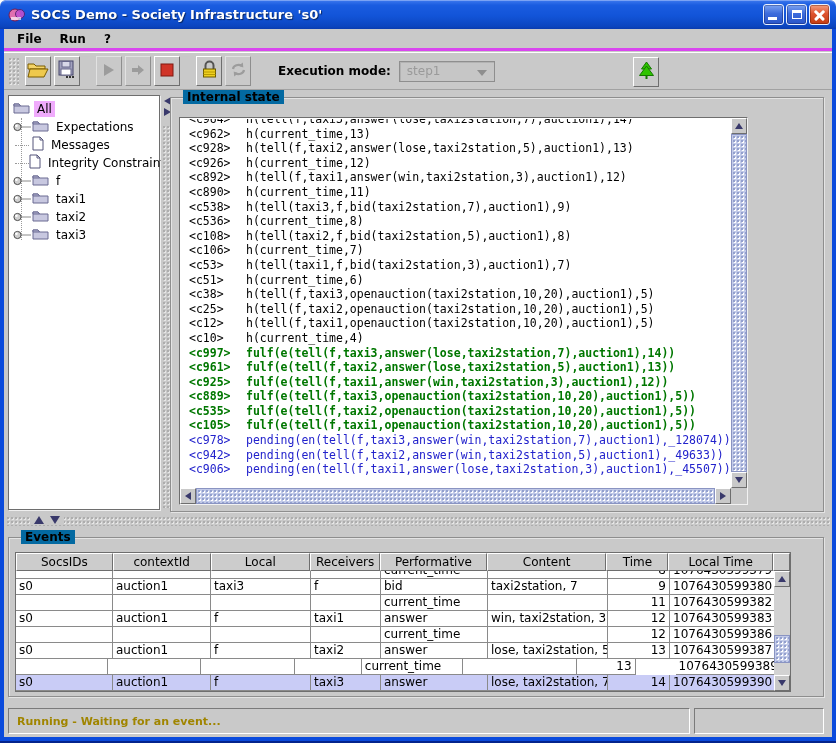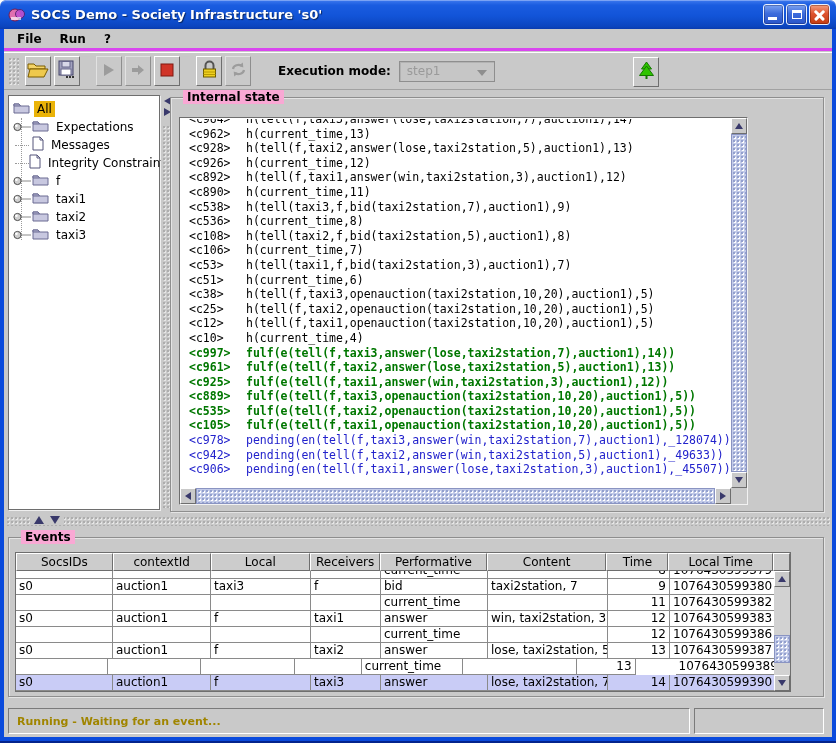--- a/index.html
+++ b/index.html
@@ -65,31 +65,31 @@
 
   
   .tree-panel { position:absolute; left:8px; top:95px; width:152px; height:415px; background:#fff;
     border:1px solid #6E6E6E; box-shadow:1px 1px 0 #EFEFEF; z-index:20; }
   .tree-rows { position:relative; padding-top:4px; }
   .tree-connector { position:absolute; left:12px; top:22px; height:122px; border-left:1px dotted #9A9A9A; }
   .tree-row { height:18px; display:flex; align-items:center; padding-left:4px; position:relative; }
   .tree-spacer { width:19px; display:flex; align-items:center; }
   .tree-dash { width:14px; border-top:1px dotted #9A9A9A; margin-left:2px; }
   .tree-label { padding:1px 3px; white-space:nowrap; }
-  .tree-label.selected { background:#eab308; }
+  .tree-label.selected { background:#f0abfc; }
   .tree-icon { margin-right:4px; flex:none; }
 
   .v-divider { position:absolute; left:161px; top:95px; width:12px; height:415px; background:#C9C9C9; z-index:20; }
   .tri-left  { width:0;height:0;border-top:4px solid transparent;border-bottom:4px solid transparent;border-right:7px solid #39396B; margin:2px auto 0; }
   .tri-right { width:0;height:0;border-top:4px solid transparent;border-bottom:4px solid transparent;border-left:7px solid #39396B; margin:3px auto 0; }
   .vd-texture { position:absolute; left:1px; right:1px; top:30px; bottom:2px; }
 
   
   .titled { position:absolute; border:1px solid #8E8E8E; box-shadow: inset 1px 1px 0 #E4E4E4, 1px 1px 0 #E4E4E4; }
-  .panel-title { position:absolute; top:-8px; left:12px; background:#f9a8d4; padding:0 4px;
+  .panel-title { position:absolute; top:-8px; left:12px; background:#0369a1; padding:0 4px;
     font-weight:bold; font-size:12px; line-height:14px; }
 
   #internal-box { left:170px; top:97px; width:654px; height:415px; z-index:20; }
   .scrollpane { position:absolute; left:8px; top:19px; width:569px; height:388px;
     border:1px solid; border-color:#6E6E6E #F2F2F2 #F2F2F2 #6E6E6E; background:#fff; }
   .ta-content { position:absolute; left:1px; top:1px; right:17px; bottom:17px; overflow:hidden;
     background:#fff; padding-left:8px; }
   .lines-wrap { margin-top:-7px; }
   .line { height:14.6px; line-height:14.6px; white-space:pre;
     font-family:"DejaVu Sans Mono","Liberation Mono",monospace; font-size:11.5px; }

